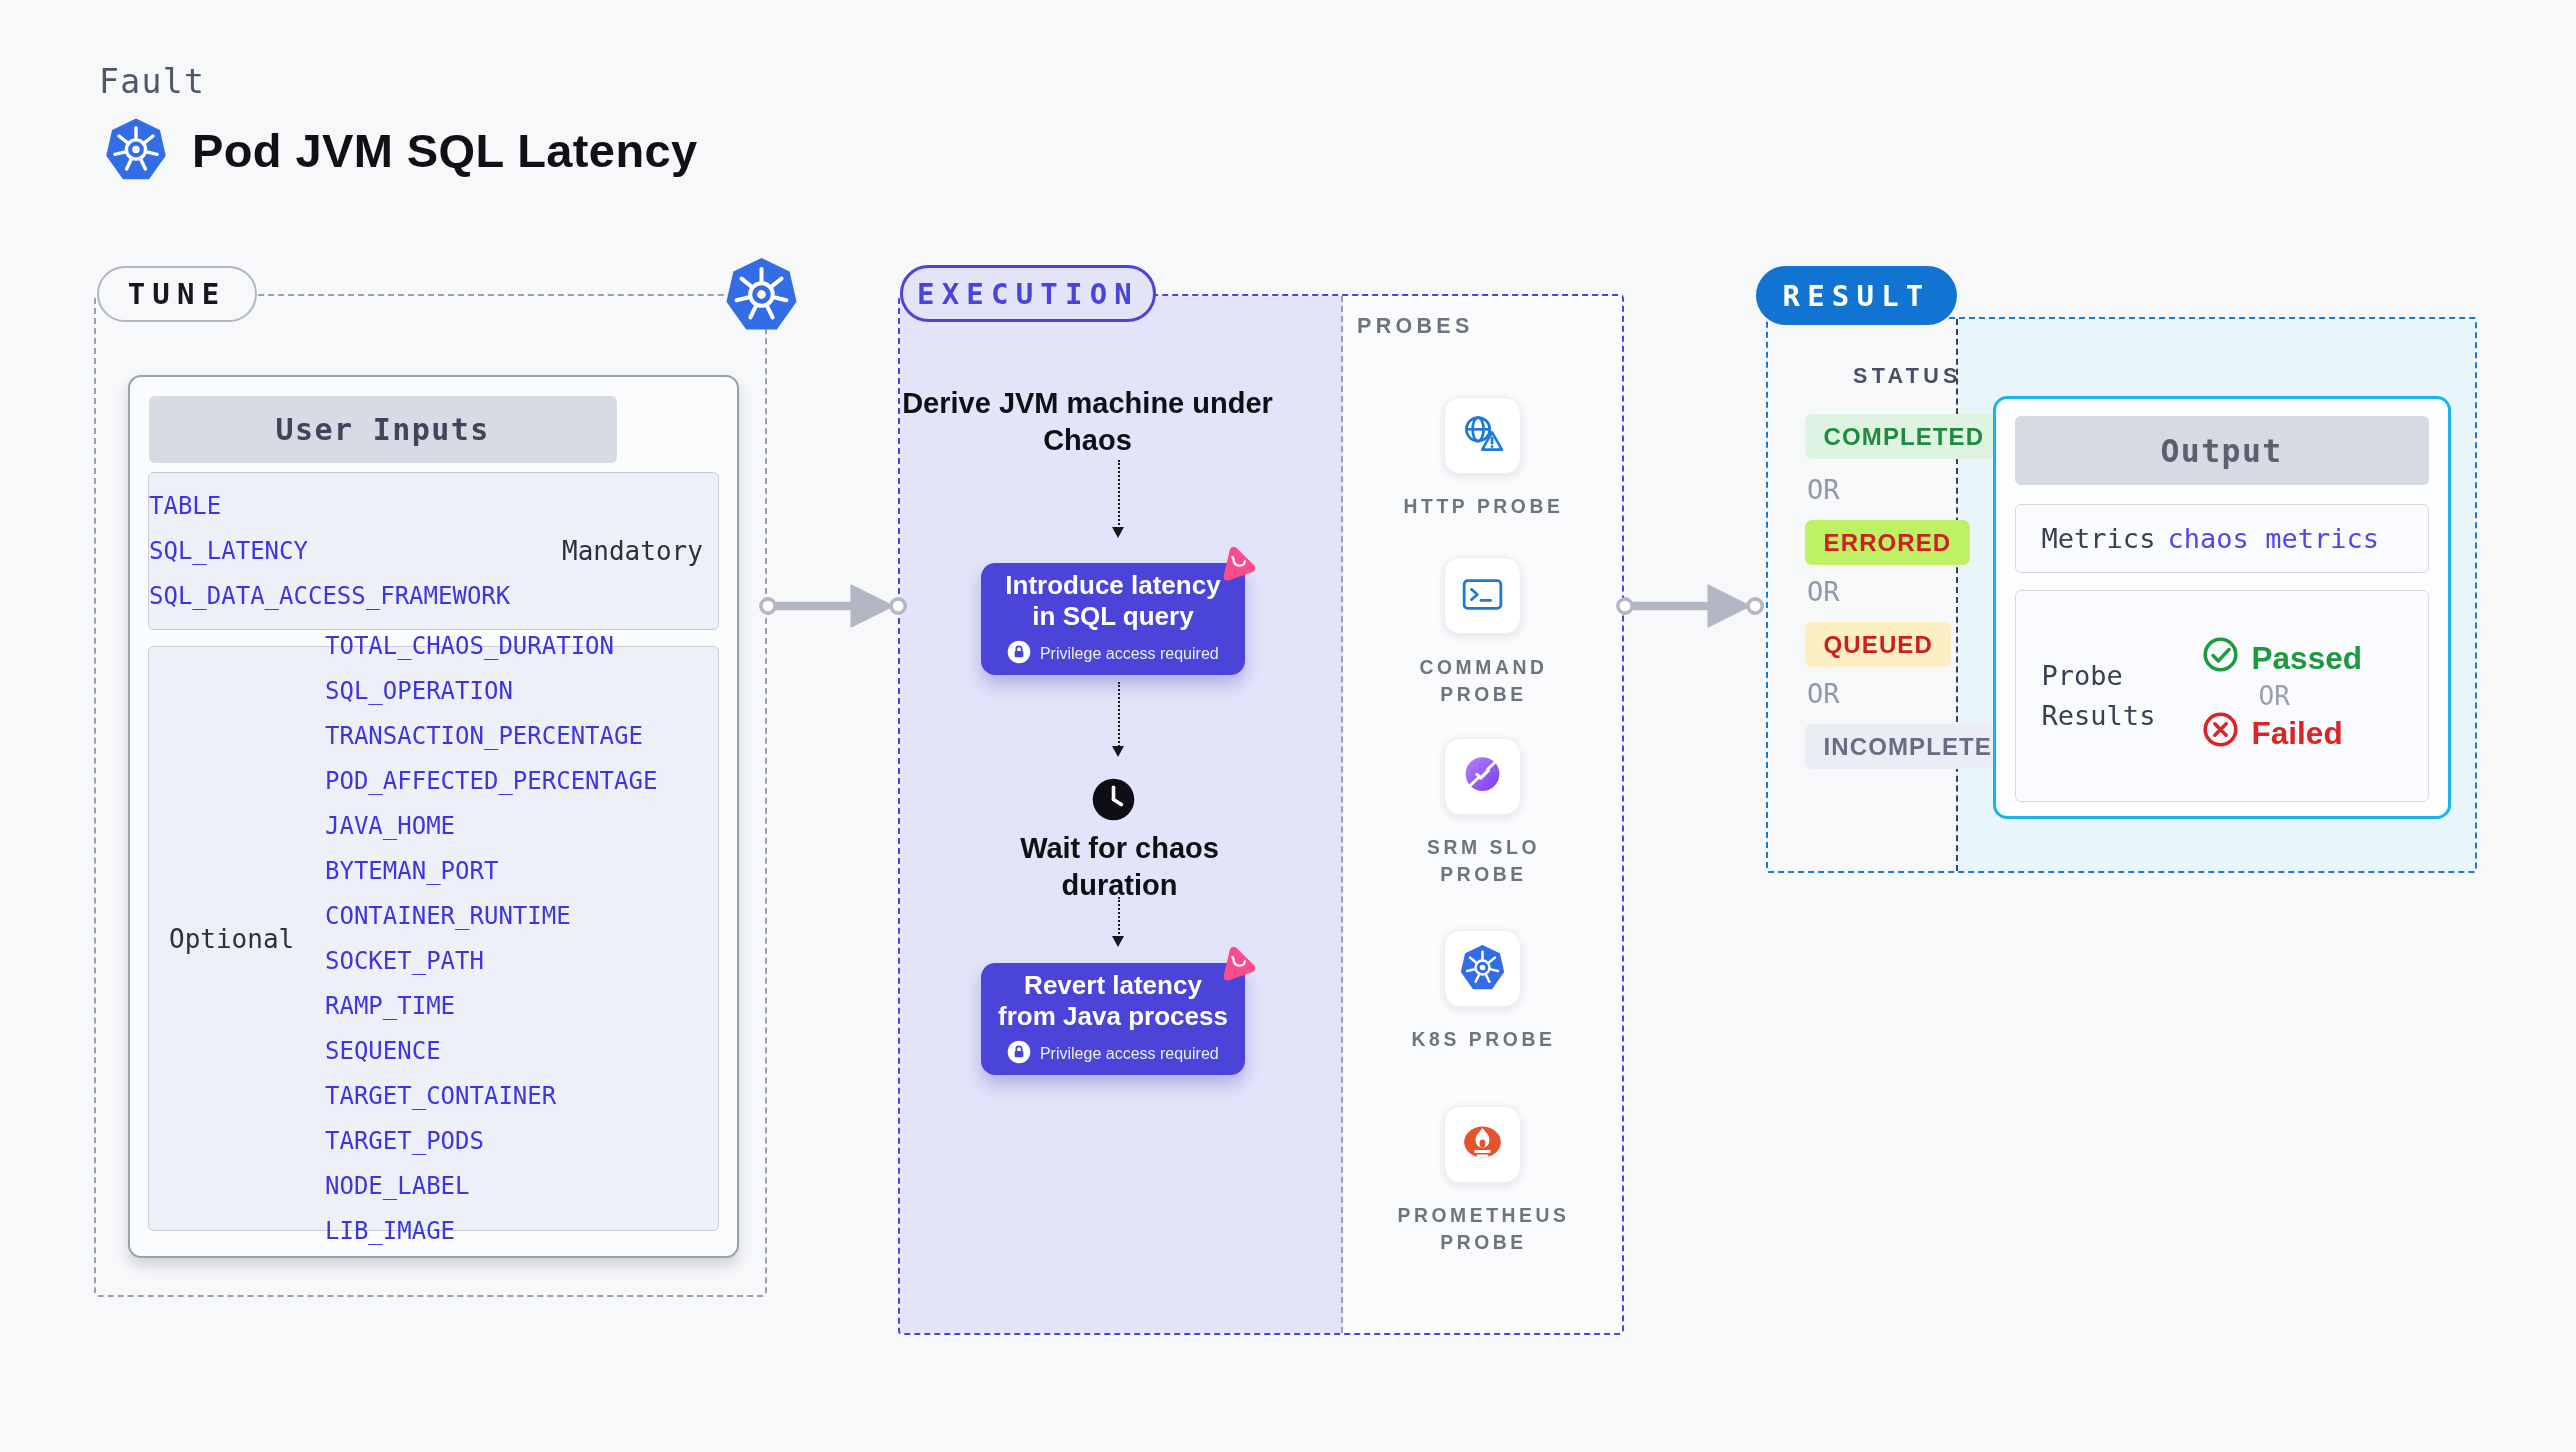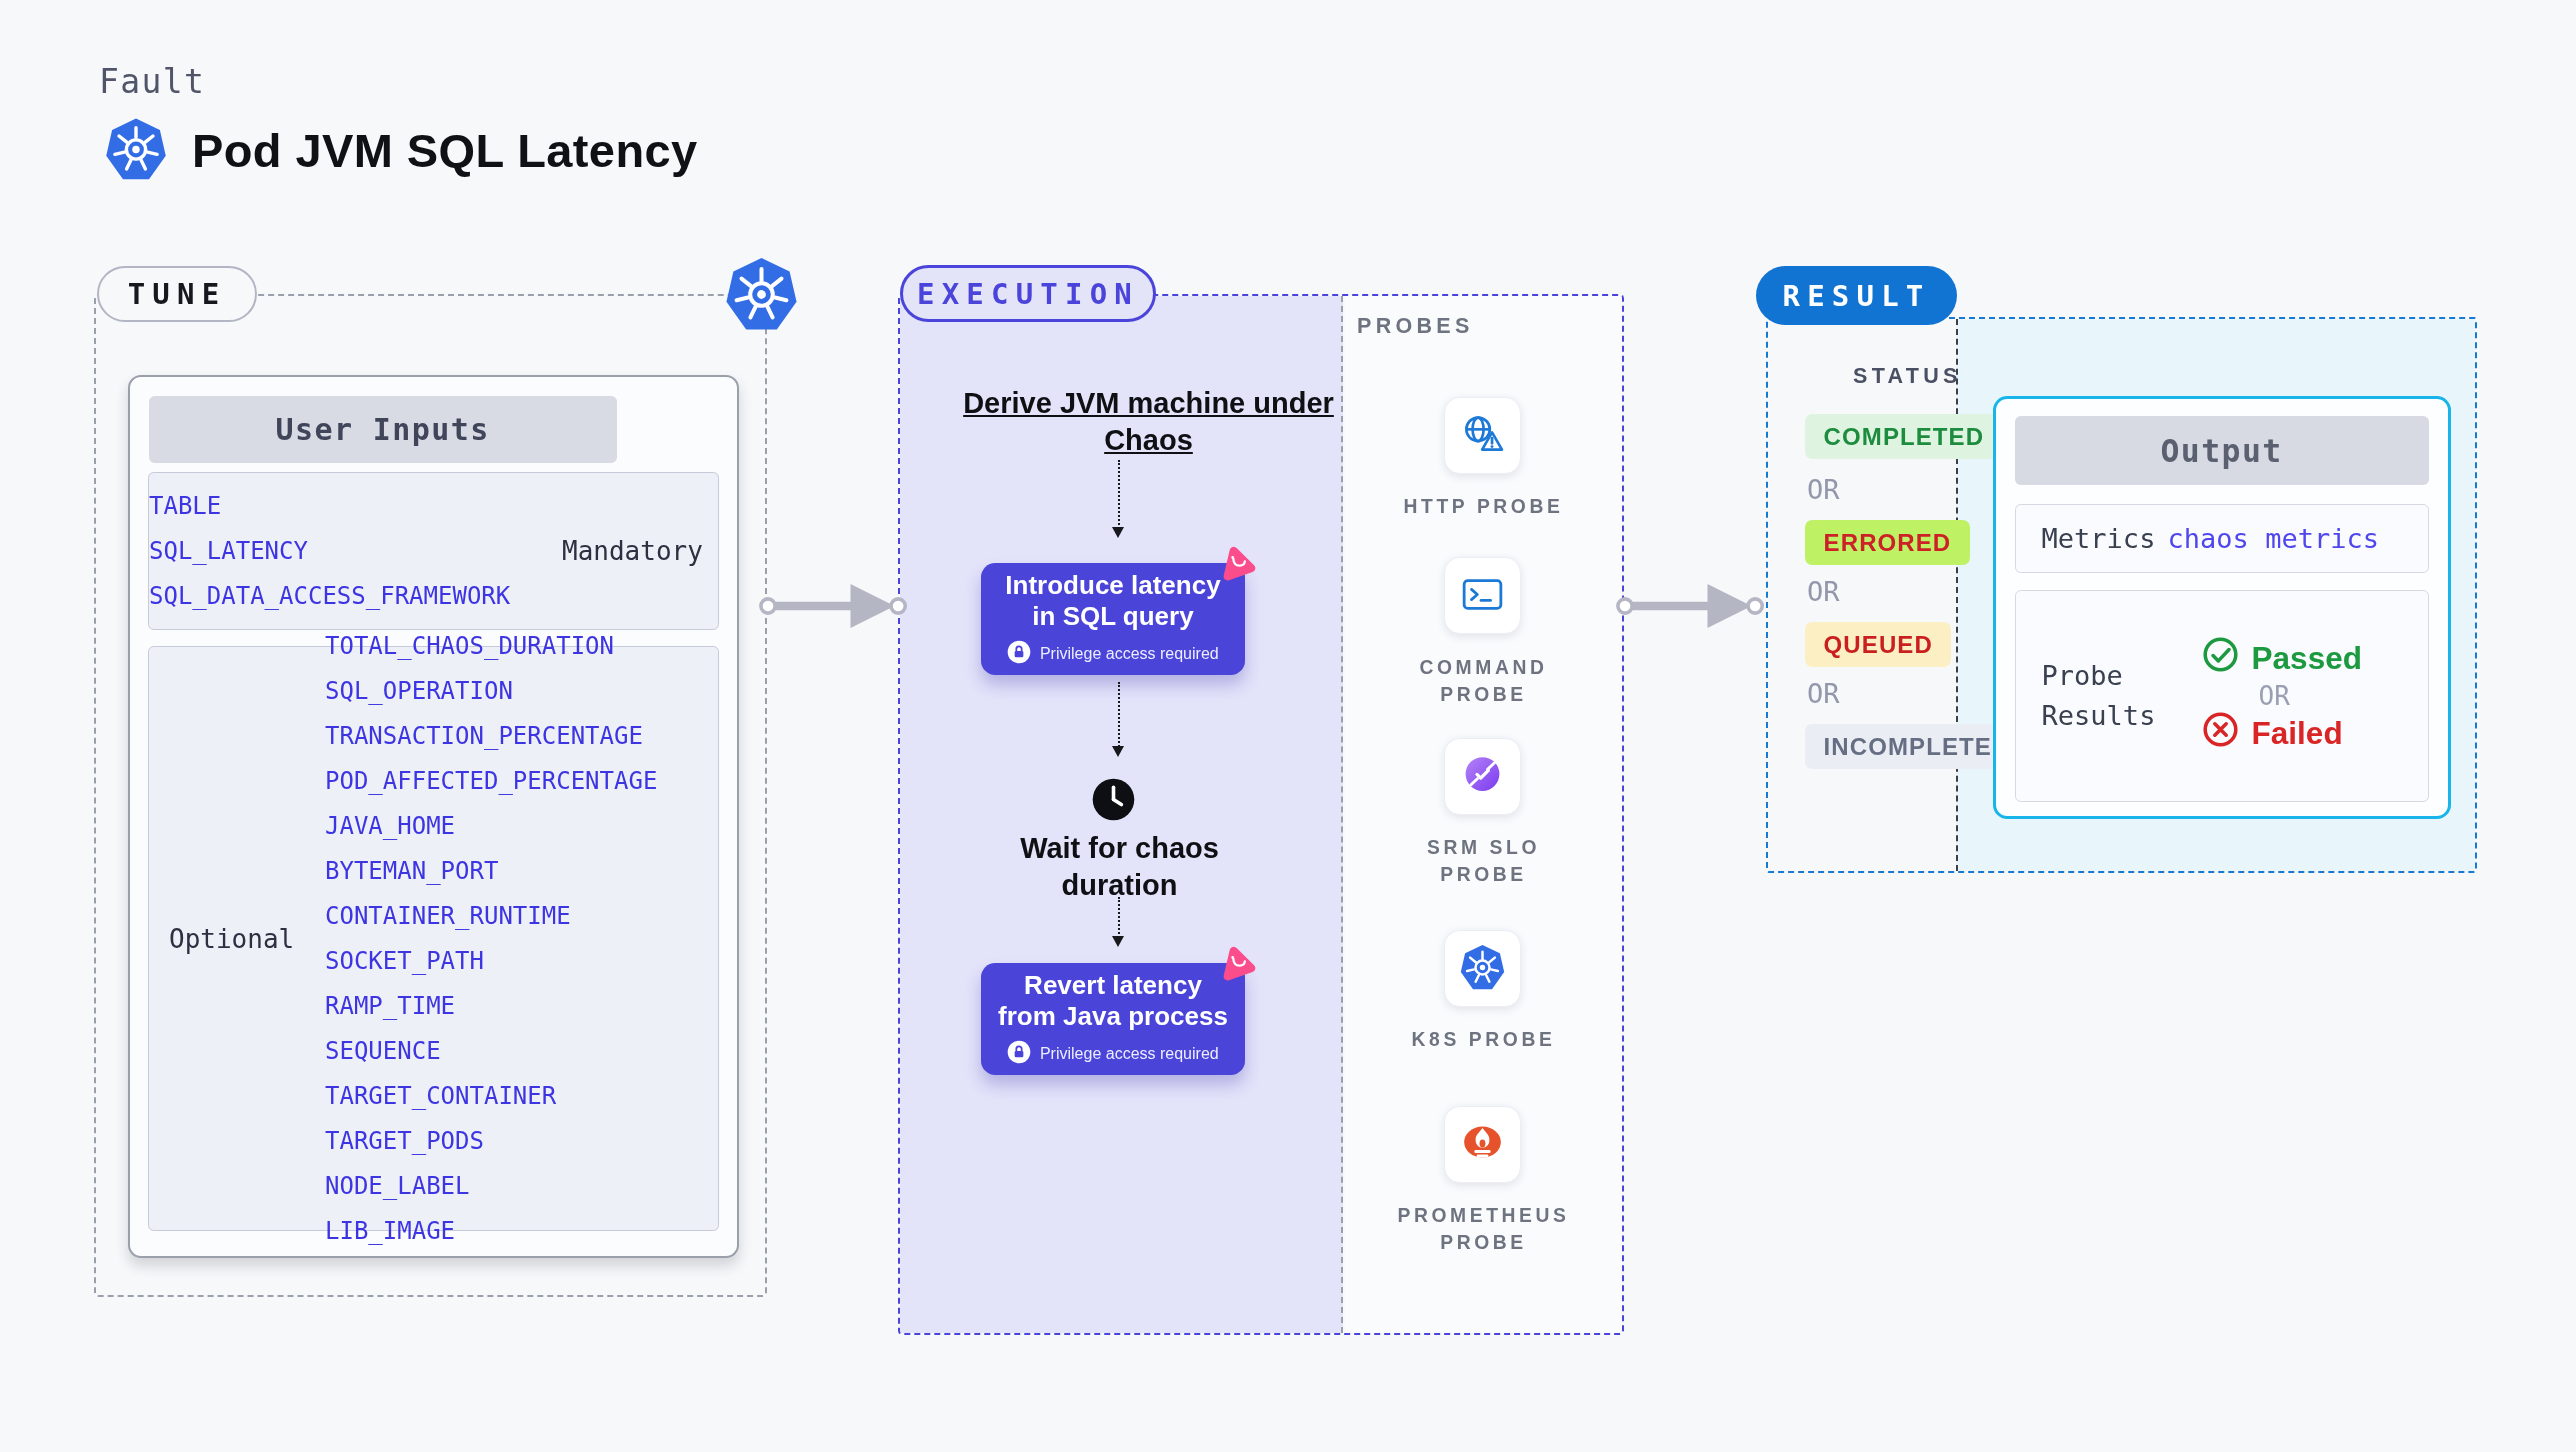--- a/index.html
+++ b/index.html
@@ -43,21 +43,21 @@
   
   .h-arrow{width:172px;height:64px;z-index:2;}
   .h-arrow1{left:746px;top:574px;}
   .h-arrow2{left:1603px;top:574px;}
 
   
   .exec-box{left:898px;top:294px;width:726px;height:1041px;border:2.9px dashed var(--accent-indigo,#4b44db);border-radius:4.3px;overflow:hidden;}
   .exec-left-bg{position:absolute;left:0;top:0;width:443px;height:100%;background:var(--lavender,#e3e3fa);border-right:2.1px dashed var(--gray-dash,#9aa0ab);}
   .exec-right-bg{position:absolute;left:445px;top:0;right:0;height:100%;background:#fafbfd;}
   .flow-text{font-weight:bold;font-size:29px;line-height:1.28;color:#0e1014;text-align:center;z-index:2;}
-  .derive-text{left:962px;top:385px;width:373px;text-decoration:underline;}
+  .derive-text{left:901px;top:385px;width:373px;}
   .wait-text{left:969px;top:830px;width:301px;}
   .dot-arrow{width:0;border-left:2.9px dotted #17181c;z-index:2;}
   .dot-arrow::after{content:'';position:absolute;left:-7.9px;bottom:-11.5px;border:6.4px solid transparent;border-top:11.5px solid #17181c;}
   .da1{left:1118px;top:460px;height:72px;}
   .da2{left:1118px;top:682px;height:69px;}
   .da3{left:1118px;top:897px;height:44px;}
   .ibox{left:981px;width:264px;height:112px;background:var(--indigo-fill,#4a44d9);border-radius:14.3px;z-index:2;
         display:flex;flex-direction:column;align-items:center;justify-content:center;gap:7.2px;
         box-shadow:0 10px 15.8px rgba(58,52,170,.28);}
   .ibox1{top:563px;} .ibox2{top:963px;}

